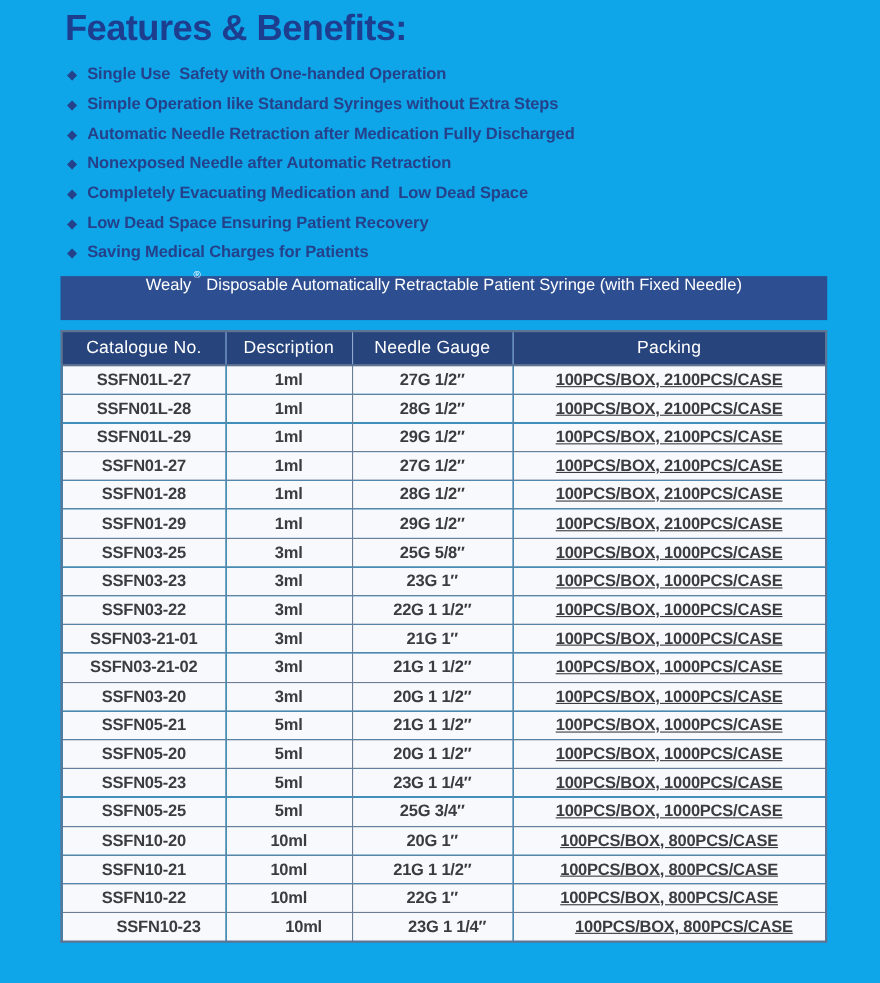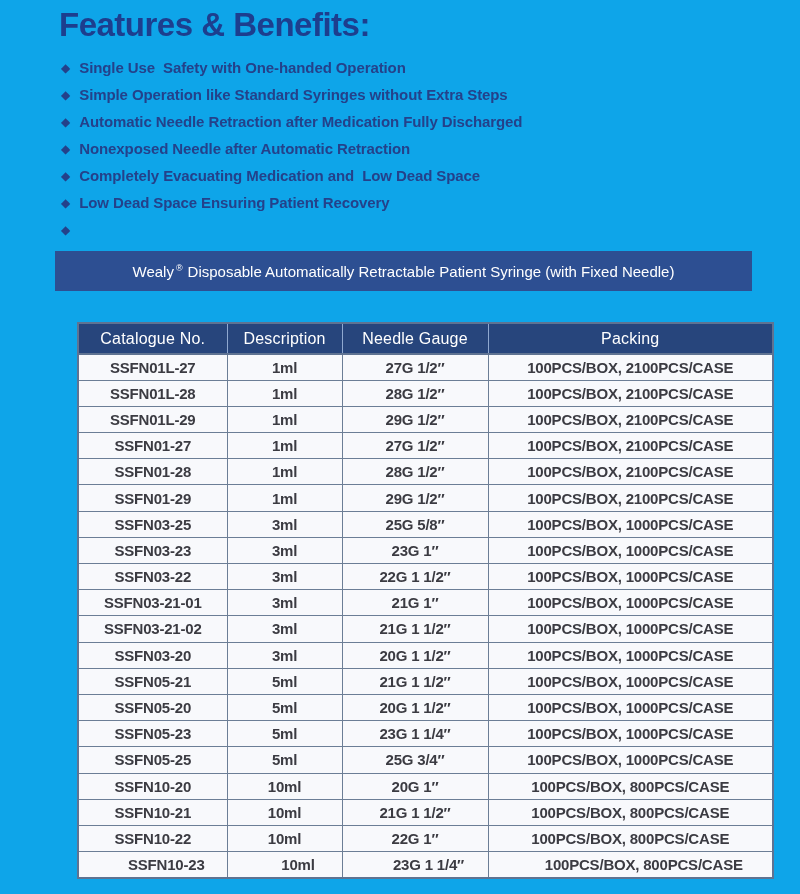--- a/index.html
+++ b/index.html
@@ -52,39 +52,37 @@
 
   .banner {
     position: absolute;
     left: 55px;
     top: 251px;
     width: 697px;
     height: 40px;
     background: #2d4f92;
     color: #ffffff;
     display: flex;
-    align-items: center;
     justify-content: center;
     font-size: 15px;
   }
   .banner sup {
     font-size: 9px;
     margin: -6px 2px 0 2px;
   }
   .banner .banner-rest { margin-left: 3px; }
 
   table.product-table {
     position: absolute;
     left: 55px;
-    top: 322px;
+    top: 300px;
     width: 695px;
     border-collapse: collapse;
     table-layout: fixed;
     border: 2px solid #5f7392;
-    margin-left: 22px;
   }
   .product-table col.c1 { width: 149px; }
   .product-table col.c2 { width: 115px; }
   .product-table col.c3 { width: 146px; }
   .product-table col.c4 { width: 285px; }
 
   .product-table th {
     height: 31px;
     background: #27457c;
     color: #ffffff;
@@ -105,39 +103,39 @@
     font-size: 15px;
     font-weight: bold;
     letter-spacing: -0.2px;
     text-align: center;
     vertical-align: middle;
     border-right: 1.5px solid #6c7e96;
     border-bottom: 1.5px solid #6c7e96;
     overflow: hidden;
     white-space: nowrap;
   }
-  .product-table td:last-child { border-right: none; }
+  .product-table td:last-child { border-right: none; text-decoration: underline; }
   .product-table tr:last-child td { border-bottom: none; padding-left: 27px; }
 </style>
 </head>
 <body>
 
 <div class="page">
 
   <h1 class="page-title">Features &amp; Benefits:</h1>
 
   <ul class="features-list">
 
   <li><span class="bullet-icon">◆</span><span class="feature-text">Single Use&nbsp; Safety with One-handed Operation</span></li>
       <li><span class="bullet-icon">◆</span><span class="feature-text">Simple Operation like Standard Syringes without Extra Steps</span></li>
       <li><span class="bullet-icon">◆</span><span class="feature-text">Automatic Needle Retraction after Medication Fully Discharged</span></li>
       <li><span class="bullet-icon">◆</span><span class="feature-text">Nonexposed Needle after Automatic Retraction</span></li>
       <li><span class="bullet-icon">◆</span><span class="feature-text">Completely Evacuating Medication and&nbsp; Low Dead Space</span></li>
       <li><span class="bullet-icon">◆</span><span class="feature-text">Low Dead Space Ensuring Patient Recovery</span></li>
-      <li><span class="bullet-icon">◆</span></li>
+      <li><span class="bullet-icon">◆</span><span class="feature-text">Saving Medical Charges for Patients</span></li>
     </ul>
 
   <div class="banner">
     <span>Wealy</span>
       <sup>®</sup>
       <span class="banner-rest">Disposable Automatically Retractable Patient Syringe (with Fixed Needle)</span>
   </div>
 
   <table class="product-table">
     <colgroup>

